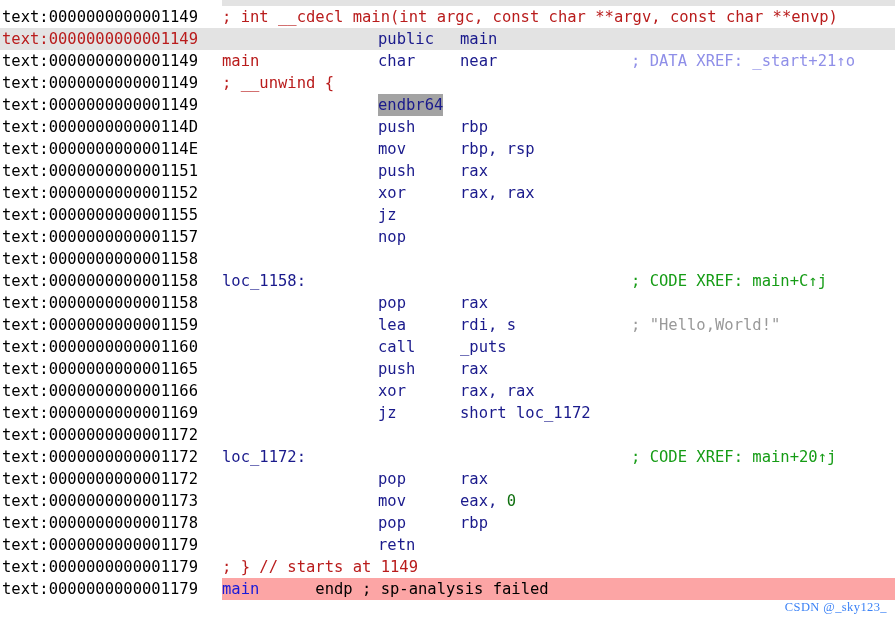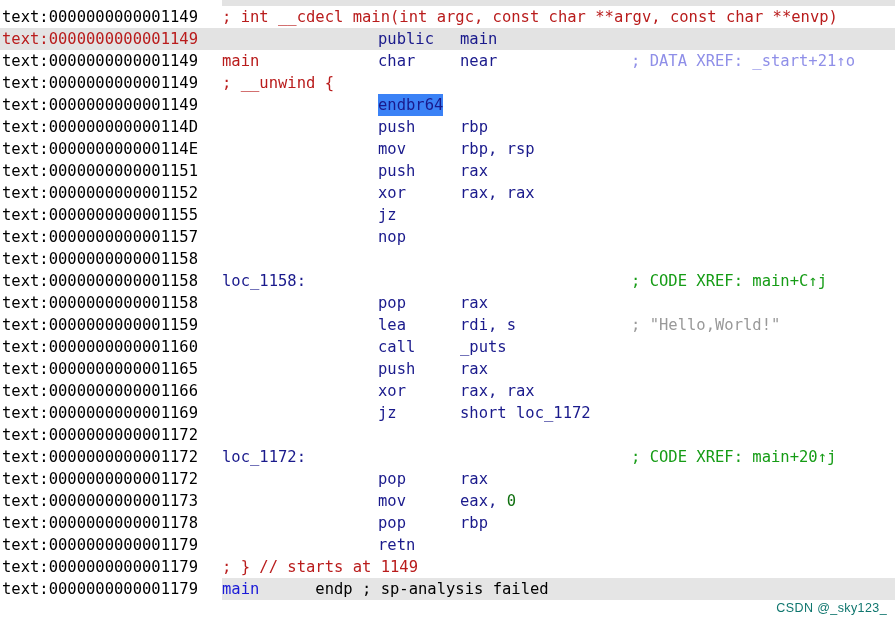--- a/index.html
+++ b/index.html
@@ -91,21 +91,21 @@
   
   .c-blue      { color: #b91c1c; }   
   .c-navy      { color: #1a1a8c; }   
   .c-green     { color: #107010; }   
   .c-xrefgreen { color: #169c16; }   
   .c-lilac     { color: #8f8fe8; }   
   .c-grey      { color: #999999; }   
   .c-black     { color: #000000; }
 
   .hl-yellow {
-    background: #3b82f6;
+    background: #a3a3a3;
     color: #1a1a8c;
   }
 
   .row.endrow {
     background: transparent;
   }
   .endbar {
     position: absolute;
     left: 222px;
     top: 0;
@@ -122,22 +122,22 @@
     white-space: pre;
     font-size: 15.5px;
   }
   .endbar .name { color: #1b1bd8; }
   .endbar .kw   { color: #000000; }
 
   .watermark {
     position: absolute;
     right: 8px;
     bottom: 6px;
-    color: #0f766e;
-    font-family: Liberation Sans, sans-serif;
+    color: #3b82f6;
+    font-family: Liberation Serif, serif;
     font-size: 12.5px;
     letter-spacing: 0.4px;
     white-space: pre;
   }
 </style>
 </head>
 <body>
 
 <div id="disasm-view">
 
@@ -165,18 +165,18 @@
       <div class="row"><span class="addr c-black">text:0000000000001165</span><span class="instr c-navy">push</span><span class="ops c-navy"><span class="c-navy">rax</span></span></div>
       <div class="row"><span class="addr c-black">text:0000000000001166</span><span class="instr c-navy">xor</span><span class="ops c-navy"><span class="c-navy">rax, rax</span></span></div>
       <div class="row"><span class="addr c-black">text:0000000000001169</span><span class="instr c-navy">jz</span><span class="ops c-navy"><span class="c-navy">short loc_1172</span></span></div>
       <div class="row"><span class="addr c-black">text:0000000000001172</span></div>
       <div class="row"><span class="addr c-black">text:0000000000001172</span><span class="label c-navy">loc_1172:</span><span class="cmt c-xrefgreen">; CODE XREF: main+20↑j</span></div>
       <div class="row"><span class="addr c-black">text:0000000000001172</span><span class="instr c-navy">pop</span><span class="ops c-navy"><span class="c-navy">rax</span></span></div>
       <div class="row"><span class="addr c-black">text:0000000000001173</span><span class="instr c-navy">mov</span><span class="ops c-navy"><span class="c-navy">eax, </span><span class="c-green">0</span></span></div>
       <div class="row"><span class="addr c-black">text:0000000000001178</span><span class="instr c-navy">pop</span><span class="ops c-navy"><span class="c-navy">rbp</span></span></div>
       <div class="row"><span class="addr c-black">text:0000000000001179</span><span class="instr c-navy">retn</span></div>
       <div class="row"><span class="addr c-black">text:0000000000001179</span><span class="label c-blue">; } // starts at 1149</span></div>
-      <div class="row endrow"><span class="addr c-black">text:0000000000001179</span><div class="endbar" style="background: #e5e5e5;"><div class="endbar-inner"><span class="name">main</span><span>      </span><span class="kw">endp ; sp-analysis failed</span></div></div></div>
+      <div class="row endrow"><span class="addr c-black">text:0000000000001179</span><div class="endbar" style="background: #fca5a5;"><div class="endbar-inner"><span class="name">main</span><span>      </span><span class="kw">endp ; sp-analysis failed</span></div></div></div>
     </div>
 
   <div class="watermark">CSDN @_sky123_</div>
 
 </div>
 
 </body></html>

